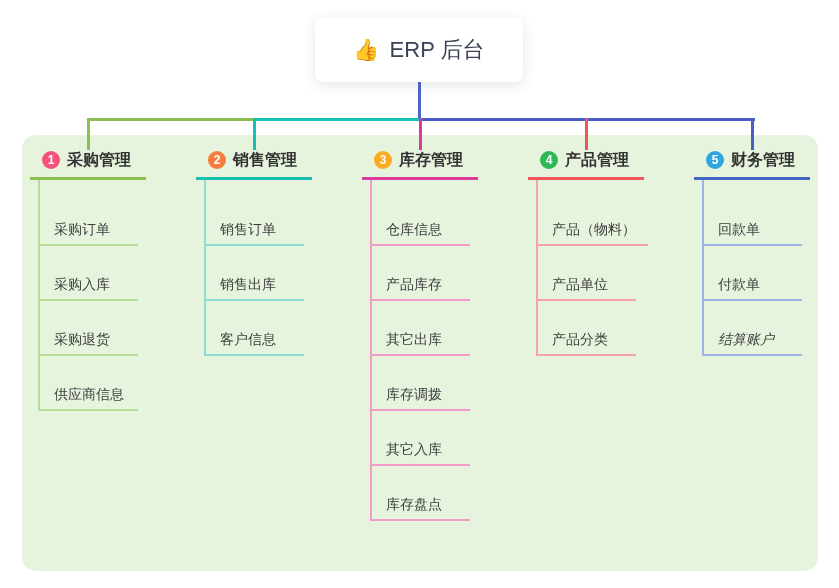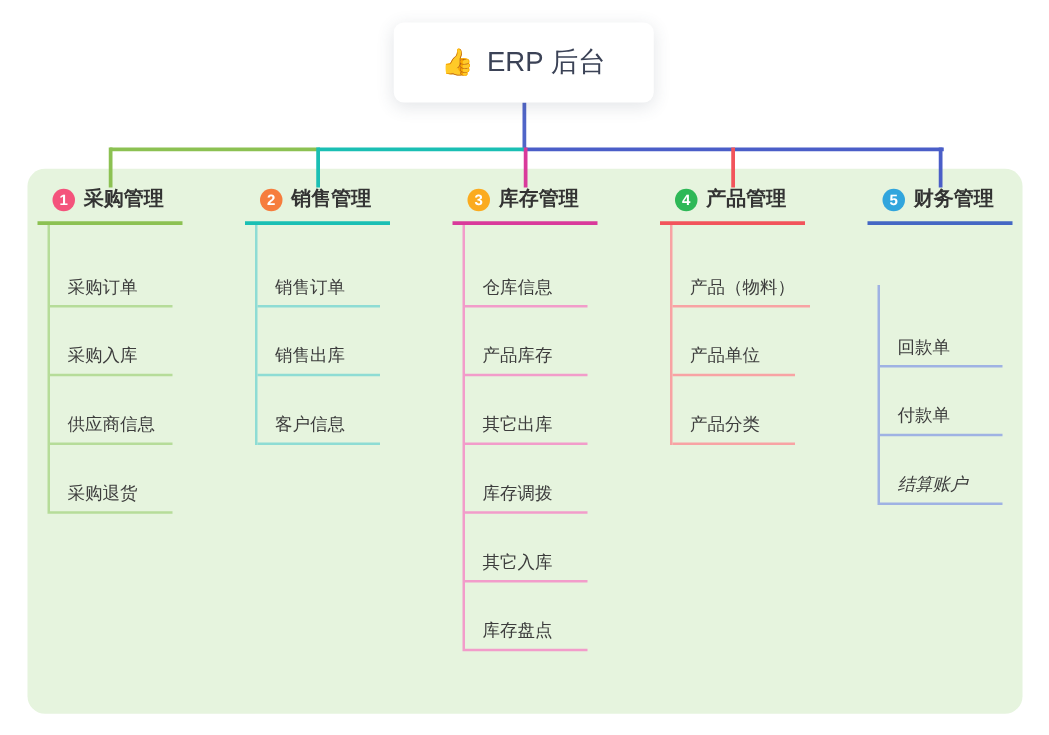--- a/index.html
+++ b/index.html
@@ -54,24 +54,24 @@
       <span class="branch-title">采购管理</span>
     </div>
     <div class="children" style="border-left-color: rgb(182, 220, 153);">
           <div class="child">
             <span class="child-label" style="border-bottom-color: rgb(182, 220, 153);">采购订单</span>
           </div>
           <div class="child">
             <span class="child-label" style="border-bottom-color: rgb(182, 220, 153);">采购入库</span>
           </div>
           <div class="child">
-            <span class="child-label" style="border-bottom-color: rgb(182, 220, 153);">供应商信息</span>
+            <span class="child-label" style="border-bottom-color: rgb(182, 220, 153);">采购退货</span>
           </div>
           <div class="child">
-            <span class="child-label" style="border-bottom-color: rgb(182, 220, 153);">采购退货</span>
+            <span class="child-label" style="border-bottom-color: rgb(182, 220, 153);">供应商信息</span>
           </div>
         </div>
   </div>
 
   <div class="branch" style="left: 196px;">
     <div class="branch-header" style="border-bottom-color: rgb(26, 191, 180);">
       <span class="badge" style="background: rgb(246, 125, 61);">2</span>
       <span class="branch-title">销售管理</span>
     </div>
     <div class="children" style="border-left-color: rgb(142, 220, 212);">
@@ -130,21 +130,21 @@
             <span class="child-label" style="border-bottom-color: rgb(248, 163, 164);">产品分类</span>
           </div>
         </div>
   </div>
 
   <div class="branch" style="left: 694px;">
     <div class="branch-header" style="border-bottom-color: rgb(68, 103, 196);">
       <span class="badge" style="background: rgb(49, 165, 221);">5</span>
       <span class="branch-title">财务管理</span>
     </div>
-    <div class="children" style="border-left-color: rgb(159, 178, 227); margin-top: 48px;">
+    <div class="children" style="border-left-color: rgb(159, 178, 227);">
           <div class="child">
             <span class="child-label" style="border-bottom-color: rgb(159, 178, 227);">回款单</span>
           </div>
           <div class="child">
             <span class="child-label" style="border-bottom-color: rgb(159, 178, 227);">付款单</span>
           </div>
           <div class="child">
             <span class="child-label" style="border-bottom-color: rgb(159, 178, 227); font-style: italic;">结算账户</span>
           </div>
         </div>

